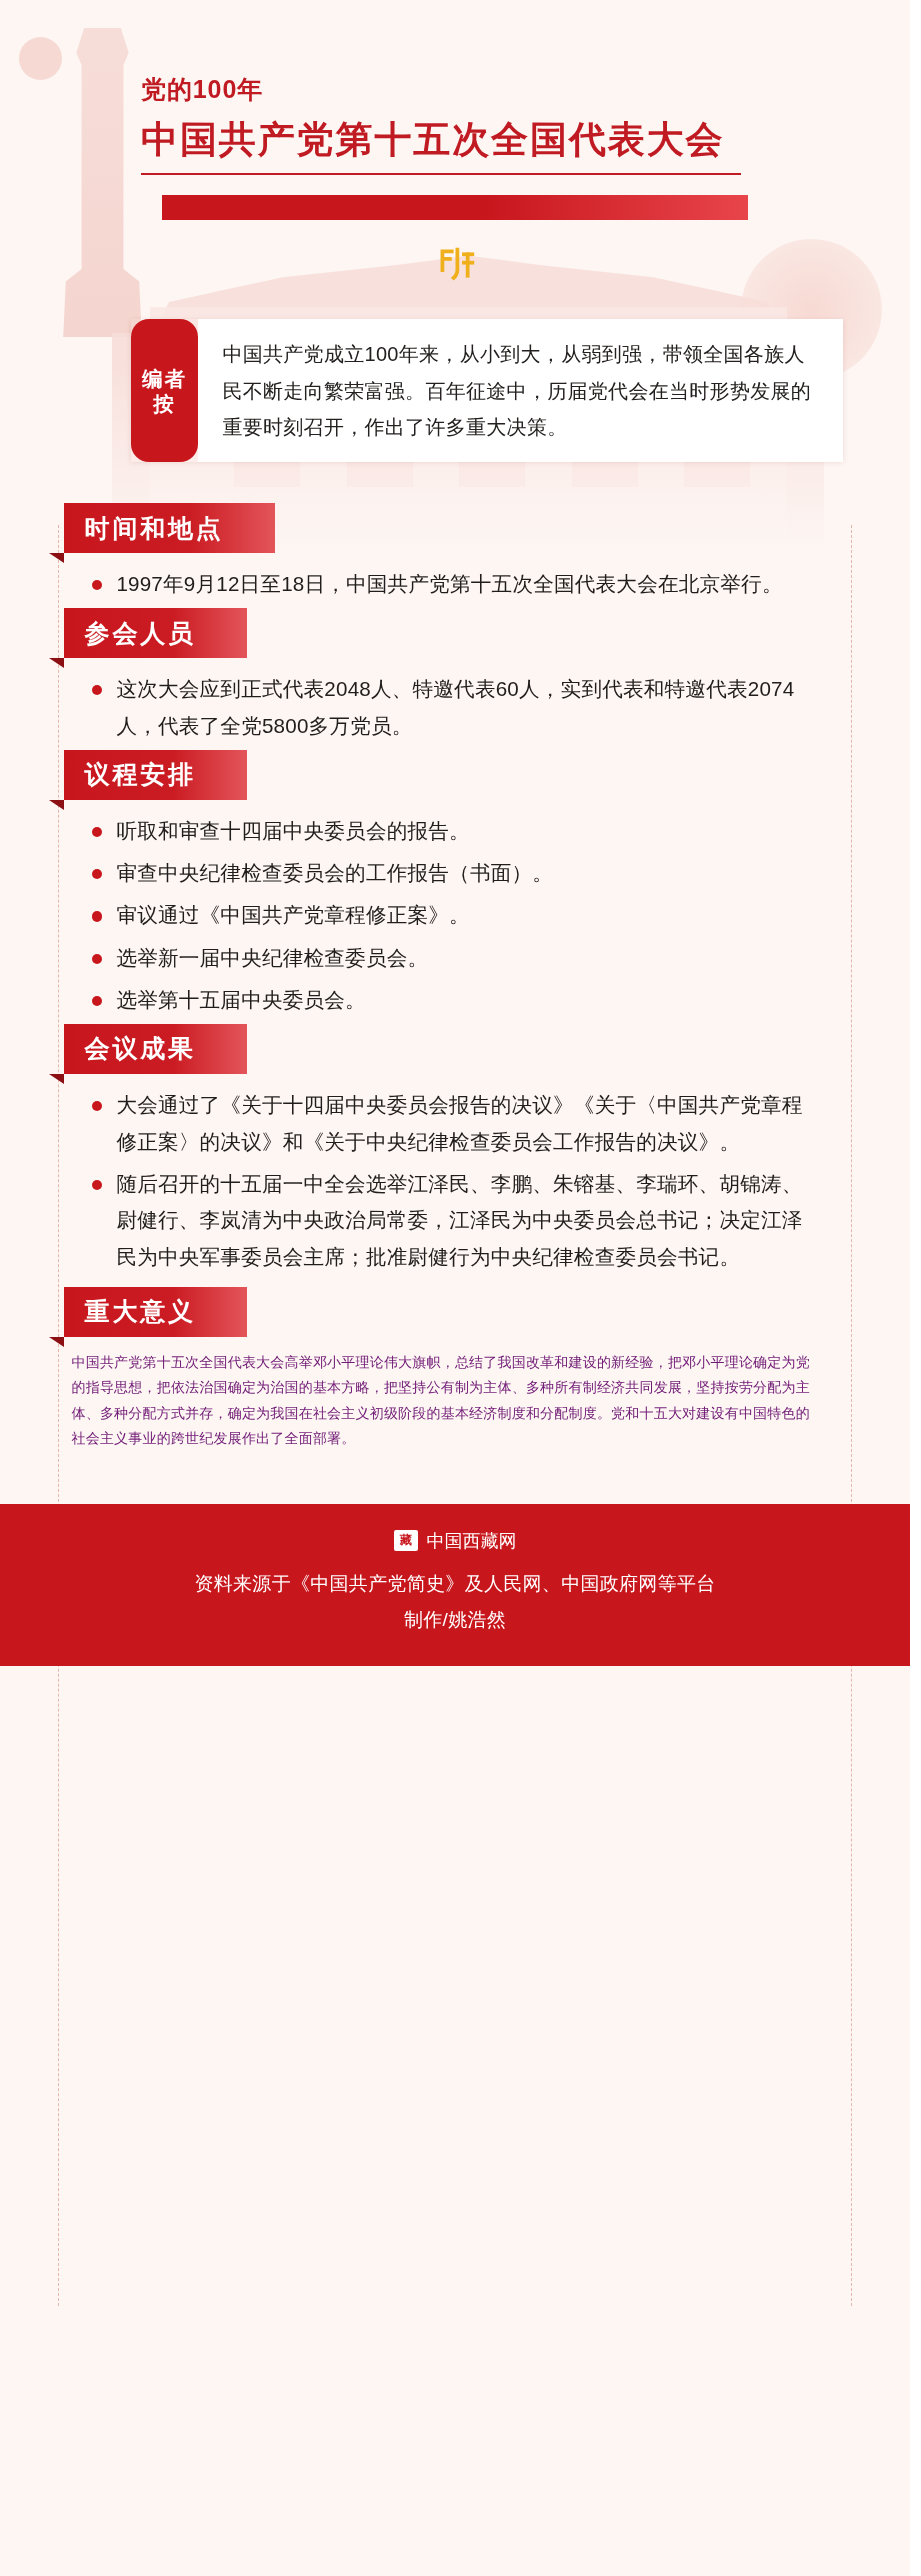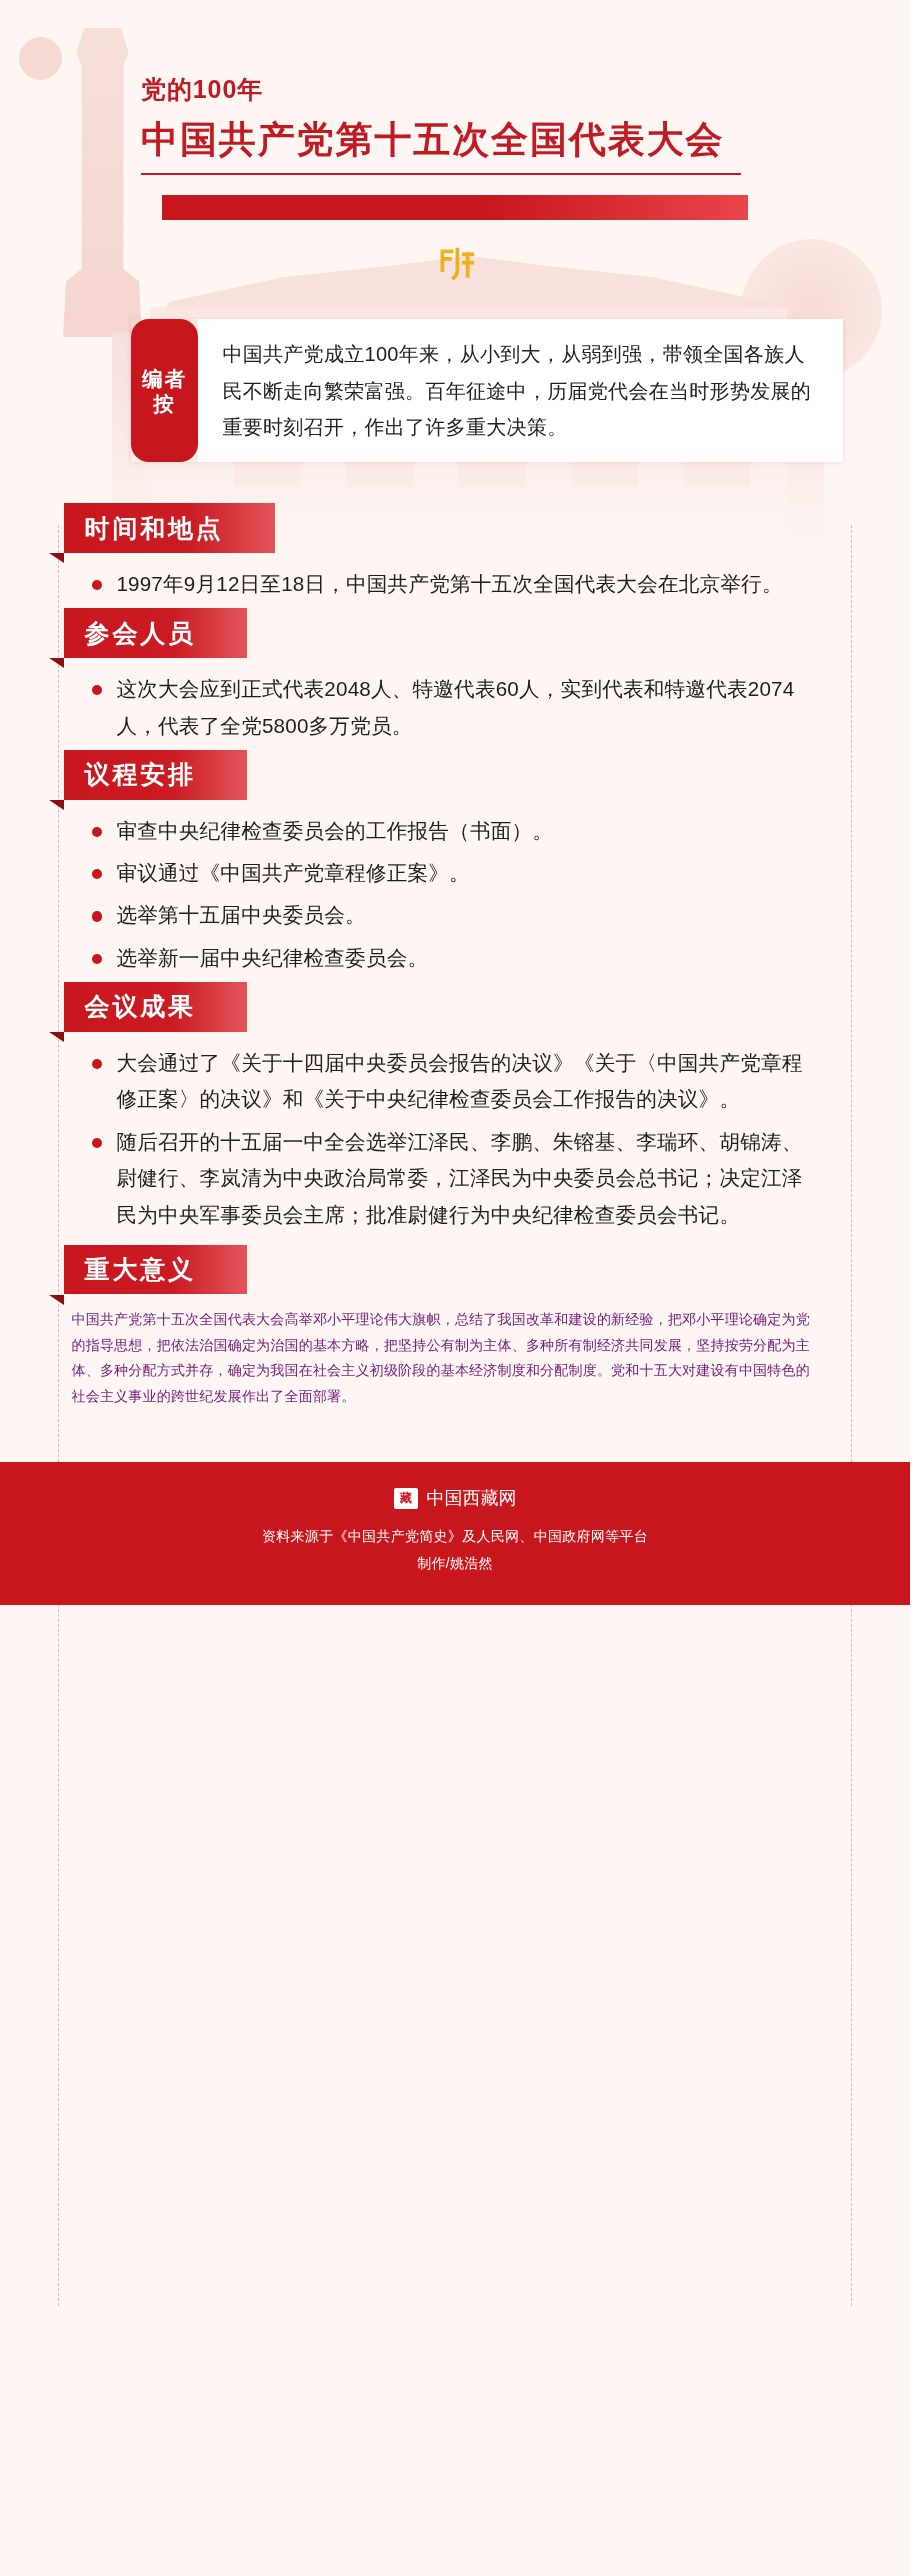--- a/index.html
+++ b/index.html
@@ -267,21 +267,21 @@
     display: inline-block;
     width: 24.4px; height: 20.6px;
     background: #fff;
     color: #c8161d;
     font-size: 12.2px;
     font-weight: bold;
     line-height: 20.6px;
     border-radius: 1.9px;
   }
   .footer-line {
-    font-size: 14px;
+    font-size: 19px;
     line-height: 1.9;
     letter-spacing: 0.3px;
   }
 </style>
 </head>
 <body>
 
 <div class="page">
 
   <div class="bg-wrap">
@@ -353,24 +353,25 @@
         <li>这次大会应到正式代表2048人、特邀代表60人，实到代表和特邀代表2074人，代表了全党5800多万党员。</li>
       </ul>
     </div>
 
     <div class="section">
       <div class="sec-head">
         <div class="sec-head-inner">议程安排</div>
         <div class="sec-head-tail"></div>
       </div>
       <ul class="bullets">
+        <li>听取和审查十四届中央委员会的报告。</li>
         <li>审查中央纪律检查委员会的工作报告（书面）。</li>
         <li>审议通过《中国共产党章程修正案》。</li>
+        <li>选举新一届中央纪律检查委员会。</li>
         <li>选举第十五届中央委员会。</li>
-        <li>选举新一届中央纪律检查委员会。</li>
       </ul>
     </div>
 
     <div class="section">
       <div class="sec-head">
         <div class="sec-head-inner">会议成果</div>
         <div class="sec-head-tail"></div>
       </div>
       <ul class="bullets">
         <li>大会通过了《关于十四届中央委员会报告的决议》《关于〈中国共产党章程修正案〉的决议》和《关于中央纪律检查委员会工作报告的决议》。</li>

